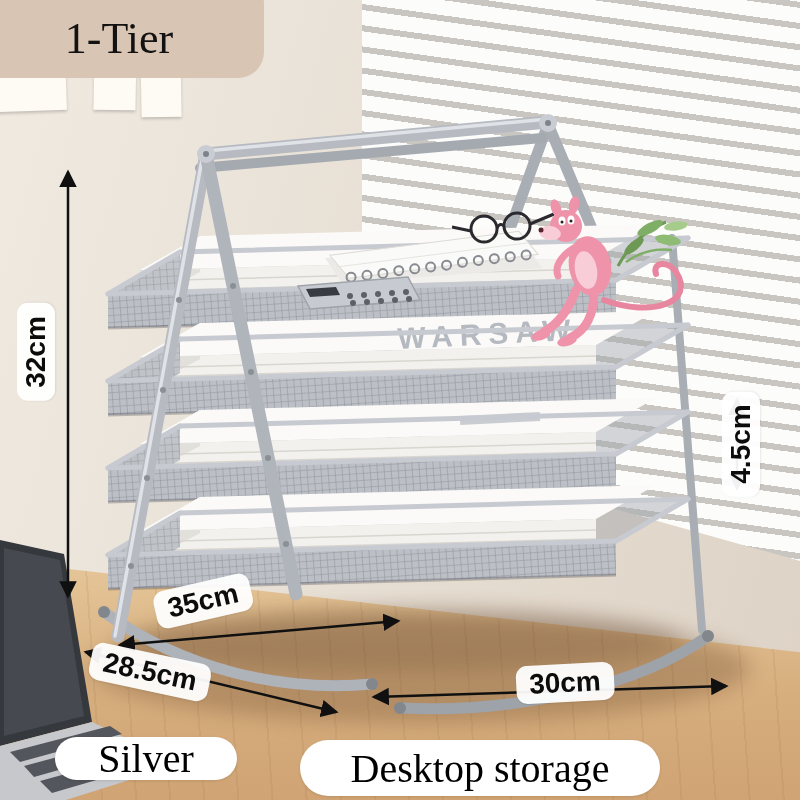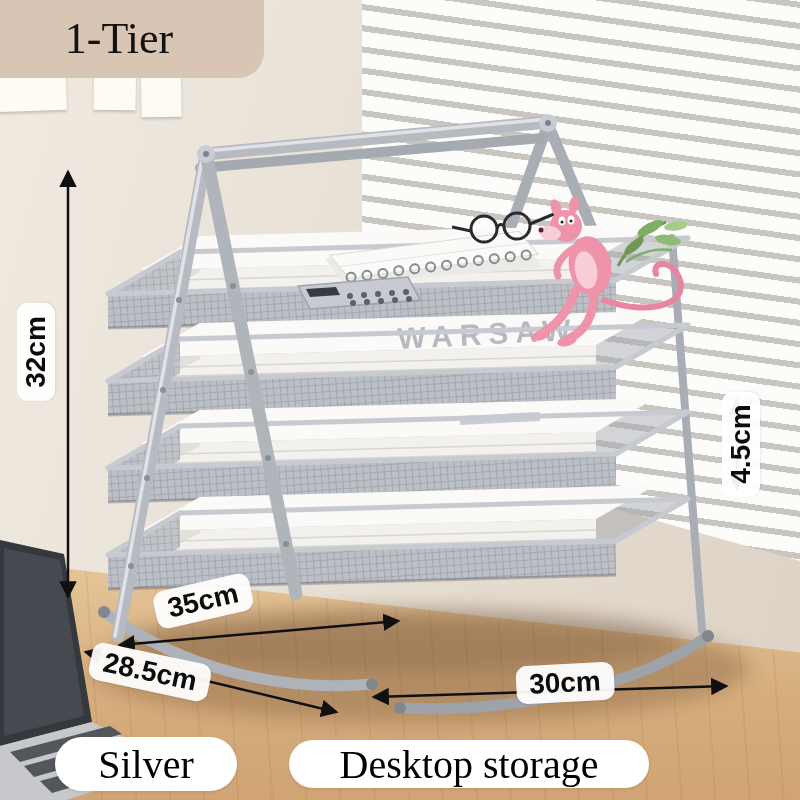--- a/index.html
+++ b/index.html
@@ -41,22 +41,22 @@
     box-shadow:0 1px 2px rgba(0,0,0,.08);}
   .dim-h{left:36px;top:352px;transform:translate(-50%,-50%) rotate(-90deg);}
   .dim-tier{left:741px;top:444px;transform:translate(-50%,-50%) rotate(-90deg);}
   .dim-depth{left:203px;top:601px;transform:translate(-50%,-50%) rotate(-13deg);}
   .dim-base{left:150px;top:672px;transform:translate(-50%,-50%) rotate(12deg);}
   .dim-width{left:565px;top:683px;transform:translate(-50%,-50%) rotate(-3deg);}
 
   .pill{position:absolute;background:#ffffff;border-radius:28px;color:#000;
     font-family:"Liberation Serif",serif;font-size:40px;display:flex;align-items:center;
     justify-content:center;box-shadow:0 1px 3px rgba(0,0,0,.10);}
-  .pill-silver{left:55px;top:737px;width:182px;height:54px;}
-  .pill-category{left:289px;top:740px;width:360px;height:48px;}
+  .pill-silver{left:55px;top:737px;width:182px;height:43px;}
+  .pill-category{left:300px;top:740px;width:360px;height:56px;}
 </style>
 </head>
 <body>
 
 <div class="scene">
 
   <div class="wall"></div>
   <div class="blinds"></div>
   <div class="desk"></div>
 

